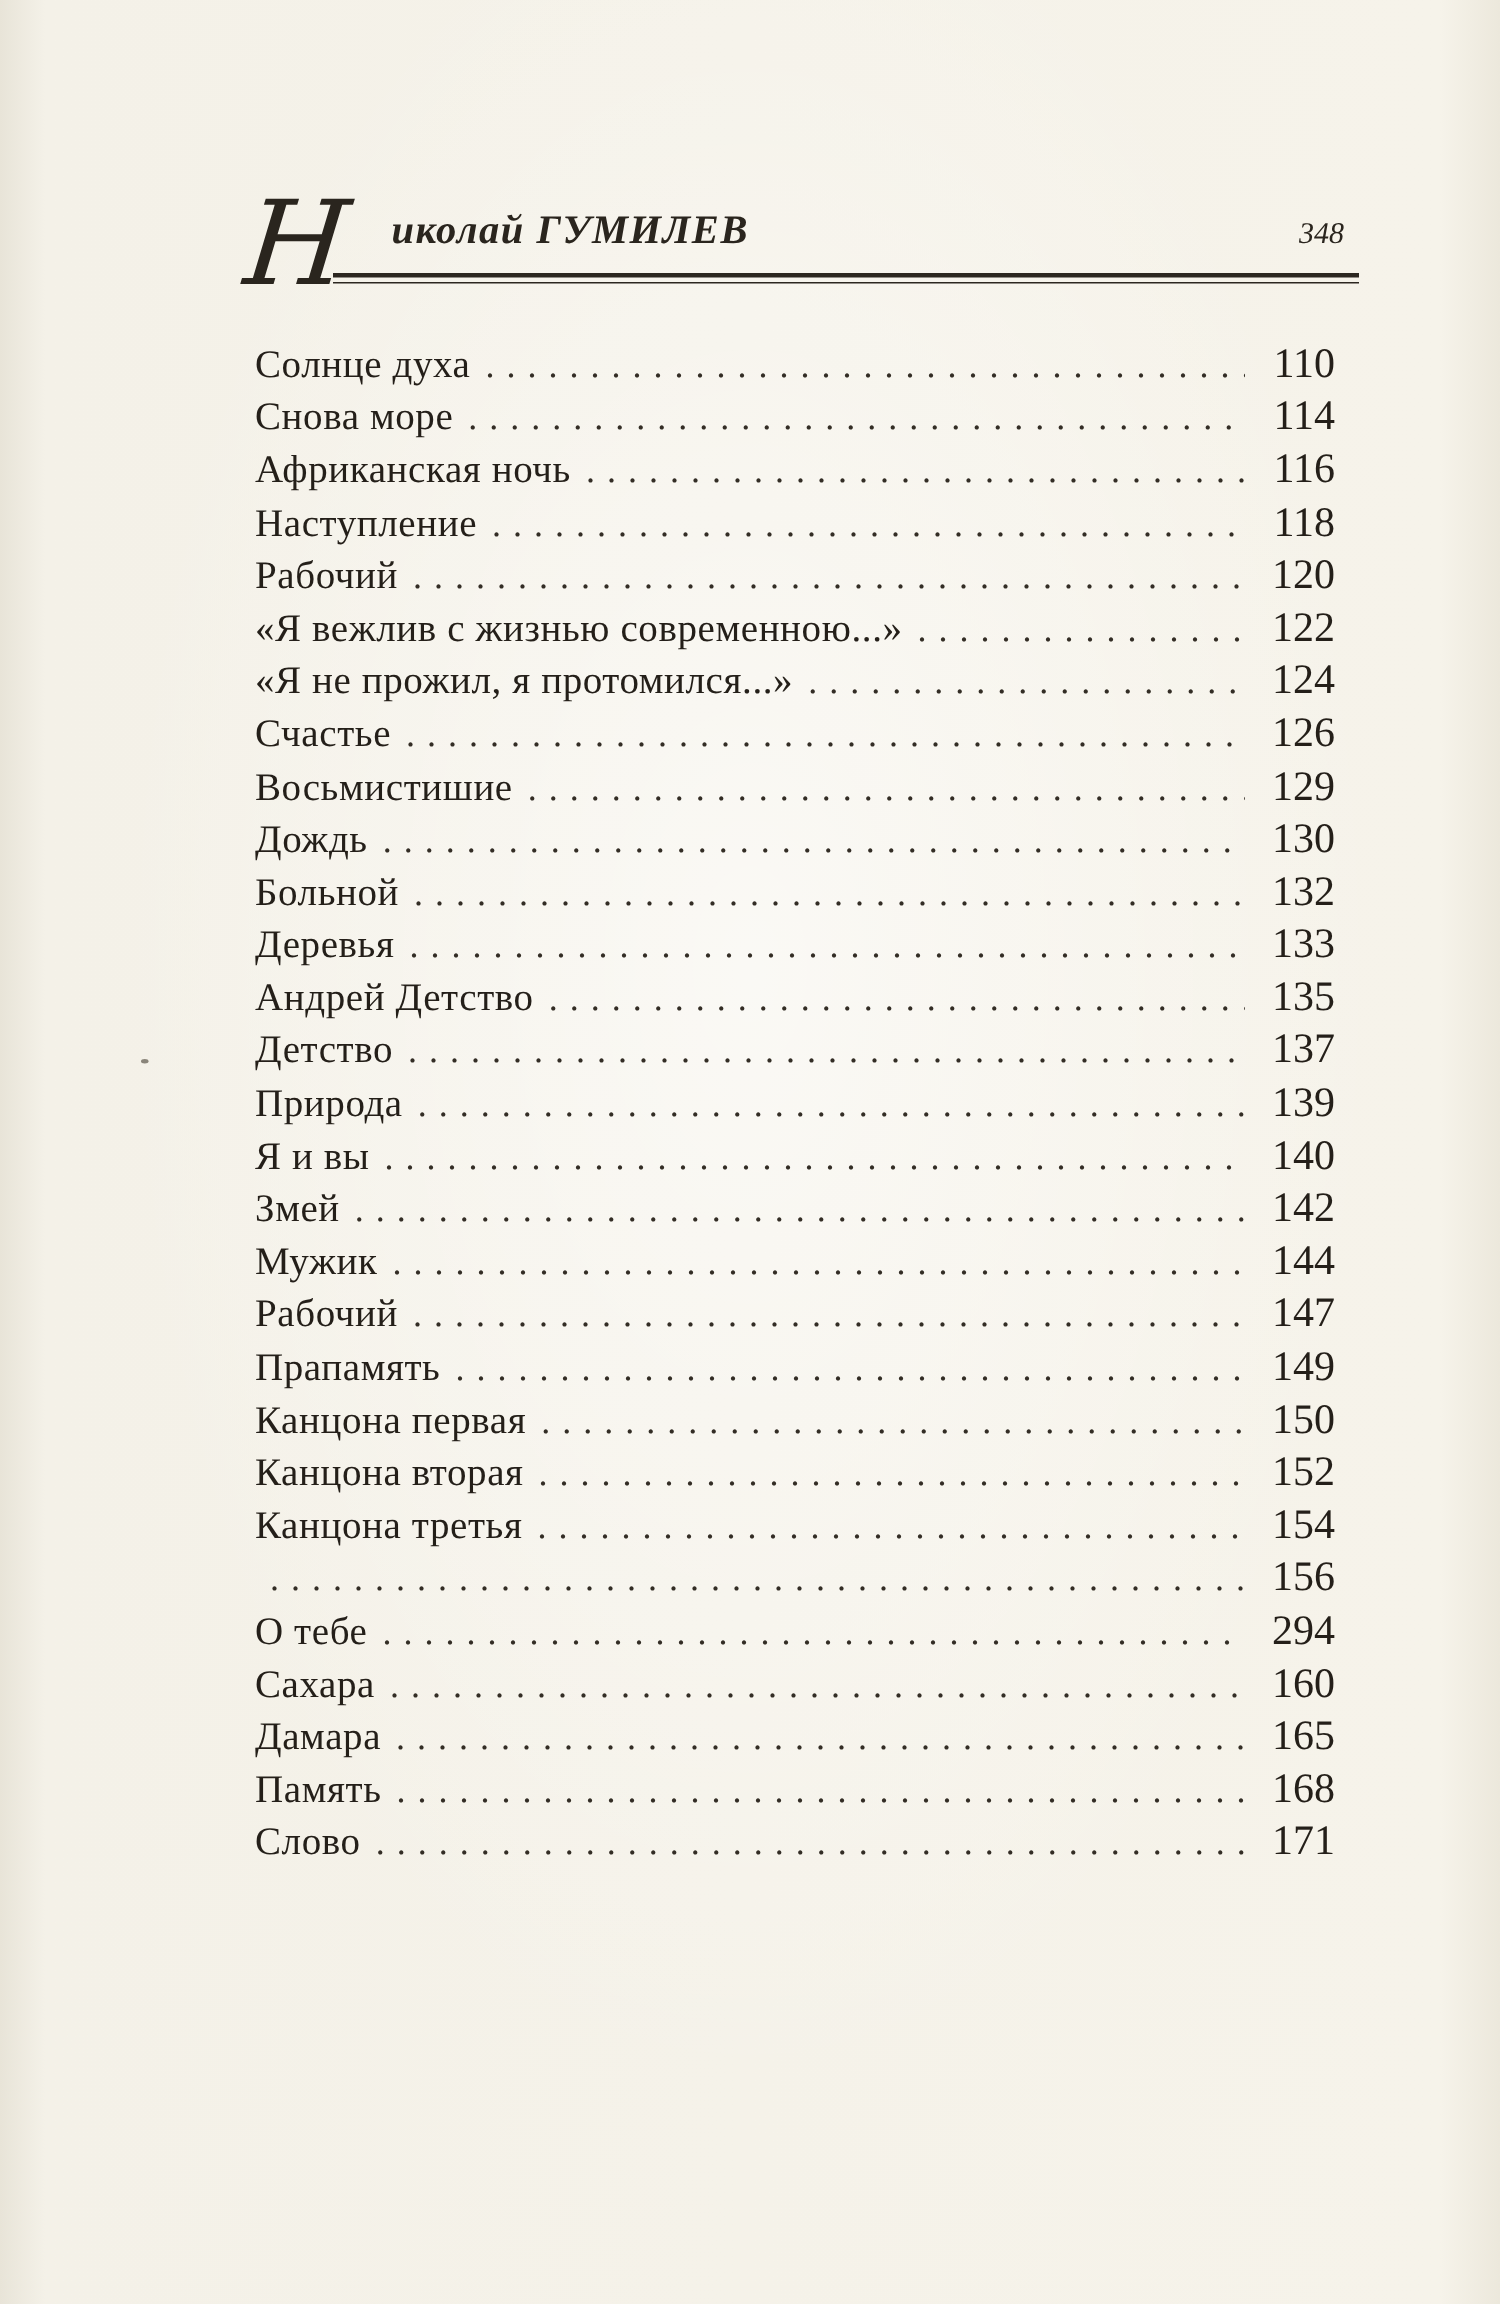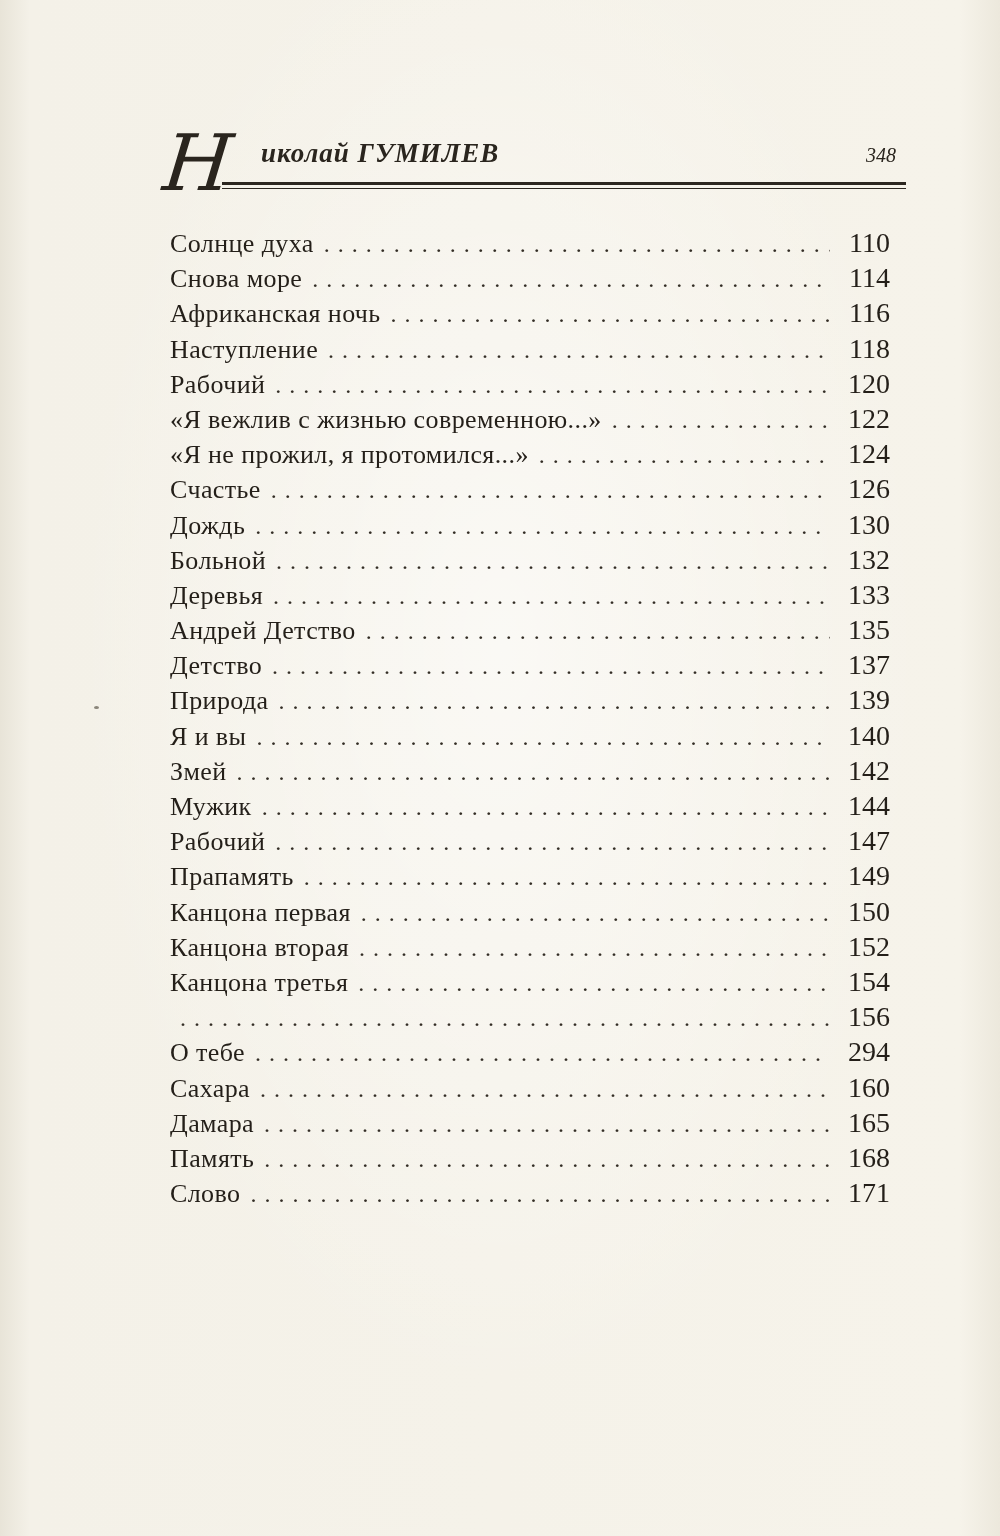--- a/index.html
+++ b/index.html
@@ -175,20 +175,25 @@
       <span class="toc-leader"></span>
       <span class="toc-page">124</span>
     </div>
 
     <div class="toc-row">
       <span class="toc-title">Счастье</span>
       <span class="toc-leader"></span>
       <span class="toc-page">126</span>
     </div>
 
+    <div class="toc-row">
+      <span class="toc-title">Восьмистишие</span>
+      <span class="toc-leader"></span>
+      <span class="toc-page">129</span>
+    </div>
 
     <div class="toc-row">
       <span class="toc-title">Дождь</span>
       <span class="toc-leader"></span>
       <span class="toc-page">130</span>
     </div>
 
     <div class="toc-row">
       <span class="toc-title">Больной</span>
       <span class="toc-leader"></span>

